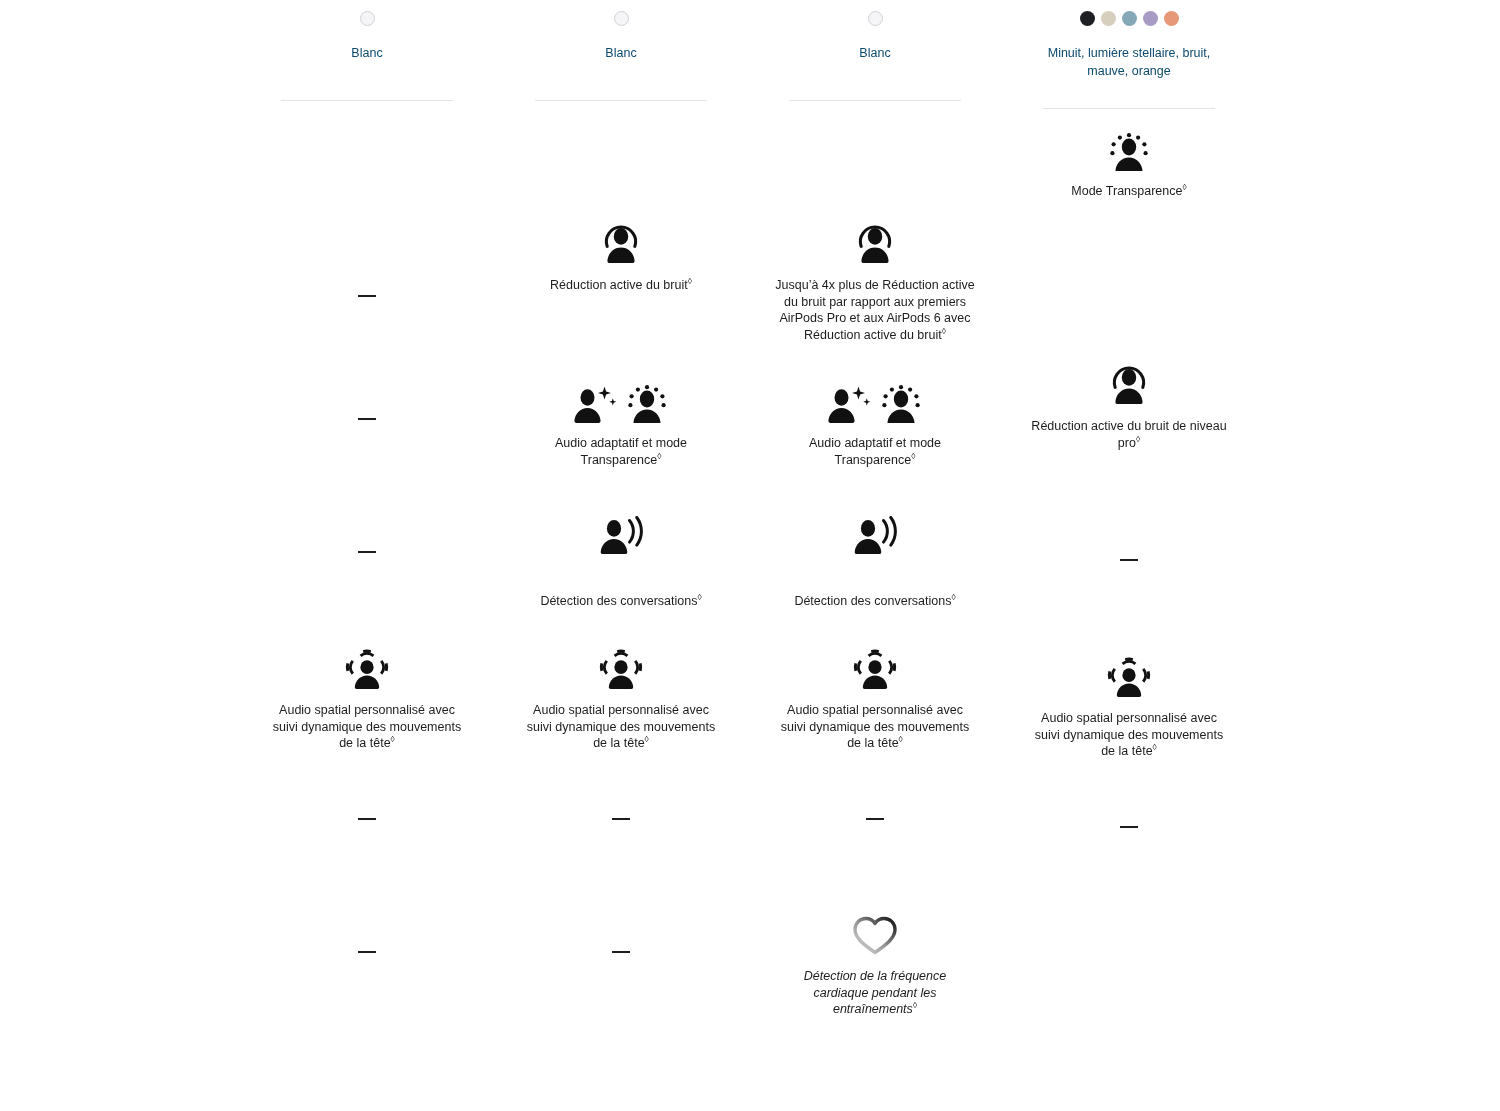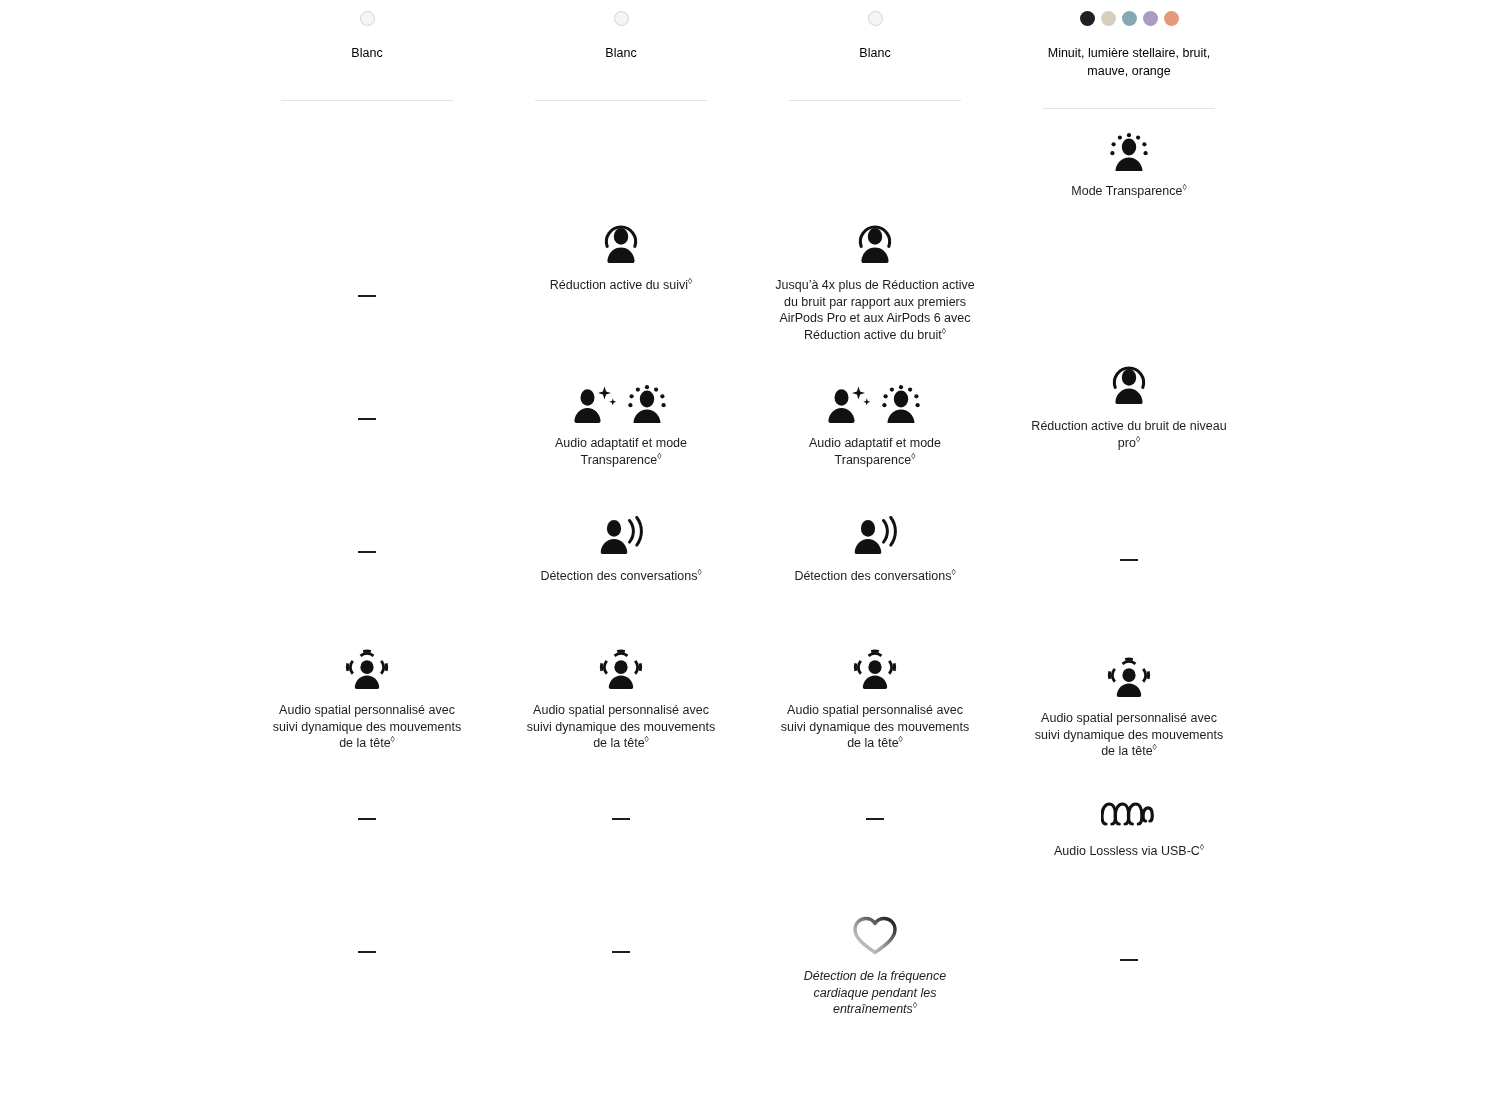--- a/index.html
+++ b/index.html
@@ -54,21 +54,21 @@
     display: block;
   }
   .swatch.pale {
     border: 1px solid #d2d2d7;
     box-sizing: border-box;
   }
 
   .colour-names {
     font-size: 12.5px;
     line-height: 1.45;
-    color: #000000;
+    color: #0c4a6e;
     text-align: center;
     width: 190px;
     min-height: 36px;
     padding-top: 8px;
     box-sizing: border-box;
   }
 
   .rule {
     width: 172px;
     height: 1px;
@@ -120,21 +120,21 @@
 
   sup.fn {
     font-size: 8.5px;
     vertical-align: super;
     line-height: 0;
   }
 
   
   .row-h-1 { height: 260px; }
   .row-h-2 { height: 133px; }
-  .row-h-3 { height: 133px; }
+  .row-h-3 { height: 133px; gap: 25px; }
   .row-h-4 { height: 134px; }
   .row-h-5 { height: 133px; }
   .row-h-6 { height: 150px; font-style: italic; }
 
   .row-h-1, .row-h-2, .row-h-3, .row-h-4, .row-h-5, .row-h-6 {
     display: flex;
     flex-direction: column;
     align-items: center;
     justify-content: flex-start;
   }
@@ -219,21 +219,21 @@
     <div class="features">
 
       <div class="cell row-h-1 band-1">
         <div class="icon-wrap">
           <svg width="40" height="44" viewBox="0 0 40 44" fill="none" aria-hidden="true">
             <path d="M6.2 25.4A14.6 14.6 0 1 1 33.8 25.4" stroke="#111111" stroke-width="3.1" fill="none" stroke-linecap="round"></path>
             <ellipse cx="20" cy="15.4" rx="7.2" ry="8.4" fill="#111111"></ellipse>
             <path d="M20 26.6c-7.4 0-13 5.9-13.6 13.3-.1 1.2.9 2.2 2.1 2.2h23c1.2 0 2.2-1 2.1-2.2C33 32.5 27.4 26.6 20 26.6z" fill="#111111"></path>
           </svg>
         </div>
-        <div class="feat-label"><span>Réduction active du suivi</span><sup class="fn">◊</sup></div>
+        <div class="feat-label"><span>Réduction active du bruit</span><sup class="fn">◊</sup></div>
       </div>
 
       <div class="cell row-h-2 band-2">
         <div class="icon-wrap">
           <svg width="44" height="38" viewBox="0 0 44 38" fill="#111111" aria-hidden="true">
             <ellipse cx="14.5" cy="12.5" rx="7" ry="8.2"></ellipse>
             <path d="M14.5 23c-7.1 0-12.5 5.7-13.1 12.8-.1 1.1.8 2.1 2 2.1h22.2c1.2 0 2.1-1 2-2.1C27 28.7 21.6 23 14.5 23z"></path>
             <path d="M31.5 1.4 33.1 6.4 38 8 33.1 9.6 31.5 14.6 29.9 9.6 25 8 29.9 6.4z"></path>
             <path d="M39.8 13.2l.9 2.7 2.7.9-2.7.9-.9 2.7-.9-2.7-2.7-.9 2.7-.9z"></path>
           </svg>
@@ -439,33 +439,20 @@
             <path d="M38.3 13.9a11 11 0 0 1 0 14.8l-2.2-1.9a8 8 0 0 0 0-11z"></path>
             <path d="M43.6 16.9a15.6 15.6 0 0 1 0 8.4l-2.9-.8a12.6 12.6 0 0 0 0-6.8z"></path>
             <path d="M7.7 13.9a11 11 0 0 0 0 14.8l2.2-1.9a8 8 0 0 1 0-11z"></path>
             <path d="M2.4 16.9a15.6 15.6 0 0 0 0 8.4l2.9-.8a12.6 12.6 0 0 1 0-6.8z"></path>
             <path d="M23 29.6c-6.6 0-11.6 5.1-12.2 11.4-.1 1.1.8 2 1.9 2h20.6c1.1 0 2-.9 1.9-2-.6-6.3-5.6-11.4-12.2-11.4z"></path>
           </svg>
         </div>
         <div class="feat-label"><span>Audio spatial personnalisé avec suivi dynamique des mouvements de la tête</span><sup class="fn">◊</sup></div>
       </div>
 
-      <div class="cell row-h-5 band-5">
-        <div class="icon-wrap">
-          <svg width="56" height="34" viewBox="0 0 56 34" fill="none" aria-hidden="true">
-            <g stroke="#111111" stroke-width="3.2" fill="none" stroke-linecap="round">
-              <path d="M5 27c-2.6 0-4-3.4-4-8.6C1 12.4 3.8 7 8.2 7c4.1 0 6.3 5 6.3 11.4 0 5.2-1.3 8.6-3.6 8.6"></path>
-              <path d="M18.2 27c-2.6 0-4-3.4-4-8.6 0-6 2.8-11.4 7.2-11.4 4.1 0 6.3 5 6.3 11.4 0 5.2-1.3 8.6-3.6 8.6"></path>
-              <path d="M31.4 27c-2.6 0-4-3.4-4-8.6 0-6 2.8-11.4 7.2-11.4 4.1 0 6.3 5 6.3 11.4 0 5.2-1.3 8.6-3.6 8.6"></path>
-              <path d="M44.6 24c-1.6 0-2.5-2.2-2.5-5.6 0-4 1.9-7.6 4.9-7.6 2.8 0 4.3 3.3 4.3 7.6 0 3.4-.9 5.6-2.4 5.6"></path>
-            </g>
-          </svg>
-        </div>
-        <div class="feat-label"><span>Audio Lossless via USB‑C</span><sup class="fn">◊</sup></div>
-      </div>
 
       <div class="cell row-h-6 dash-center-6">
         <span class="dash"></span>
       </div>
 
     </div>
   </div>
 
 </div>
 

